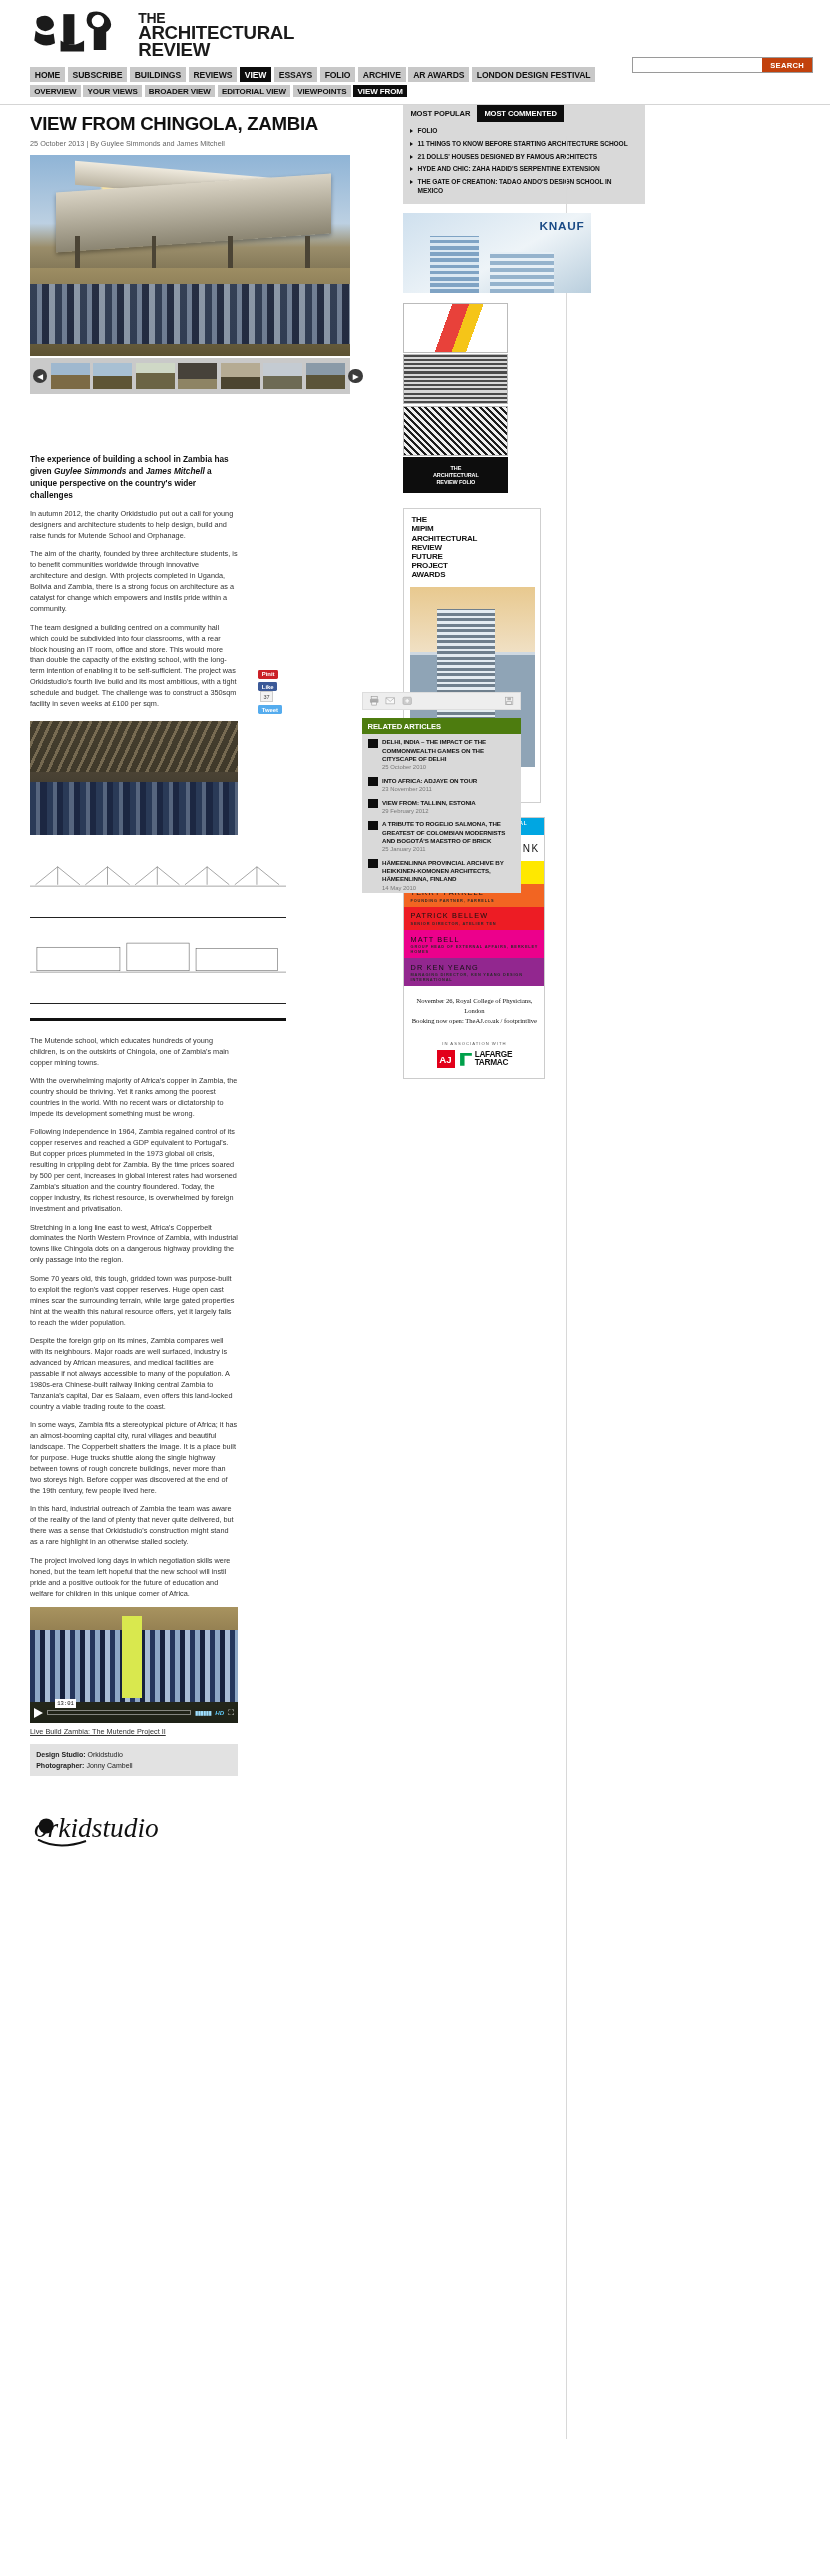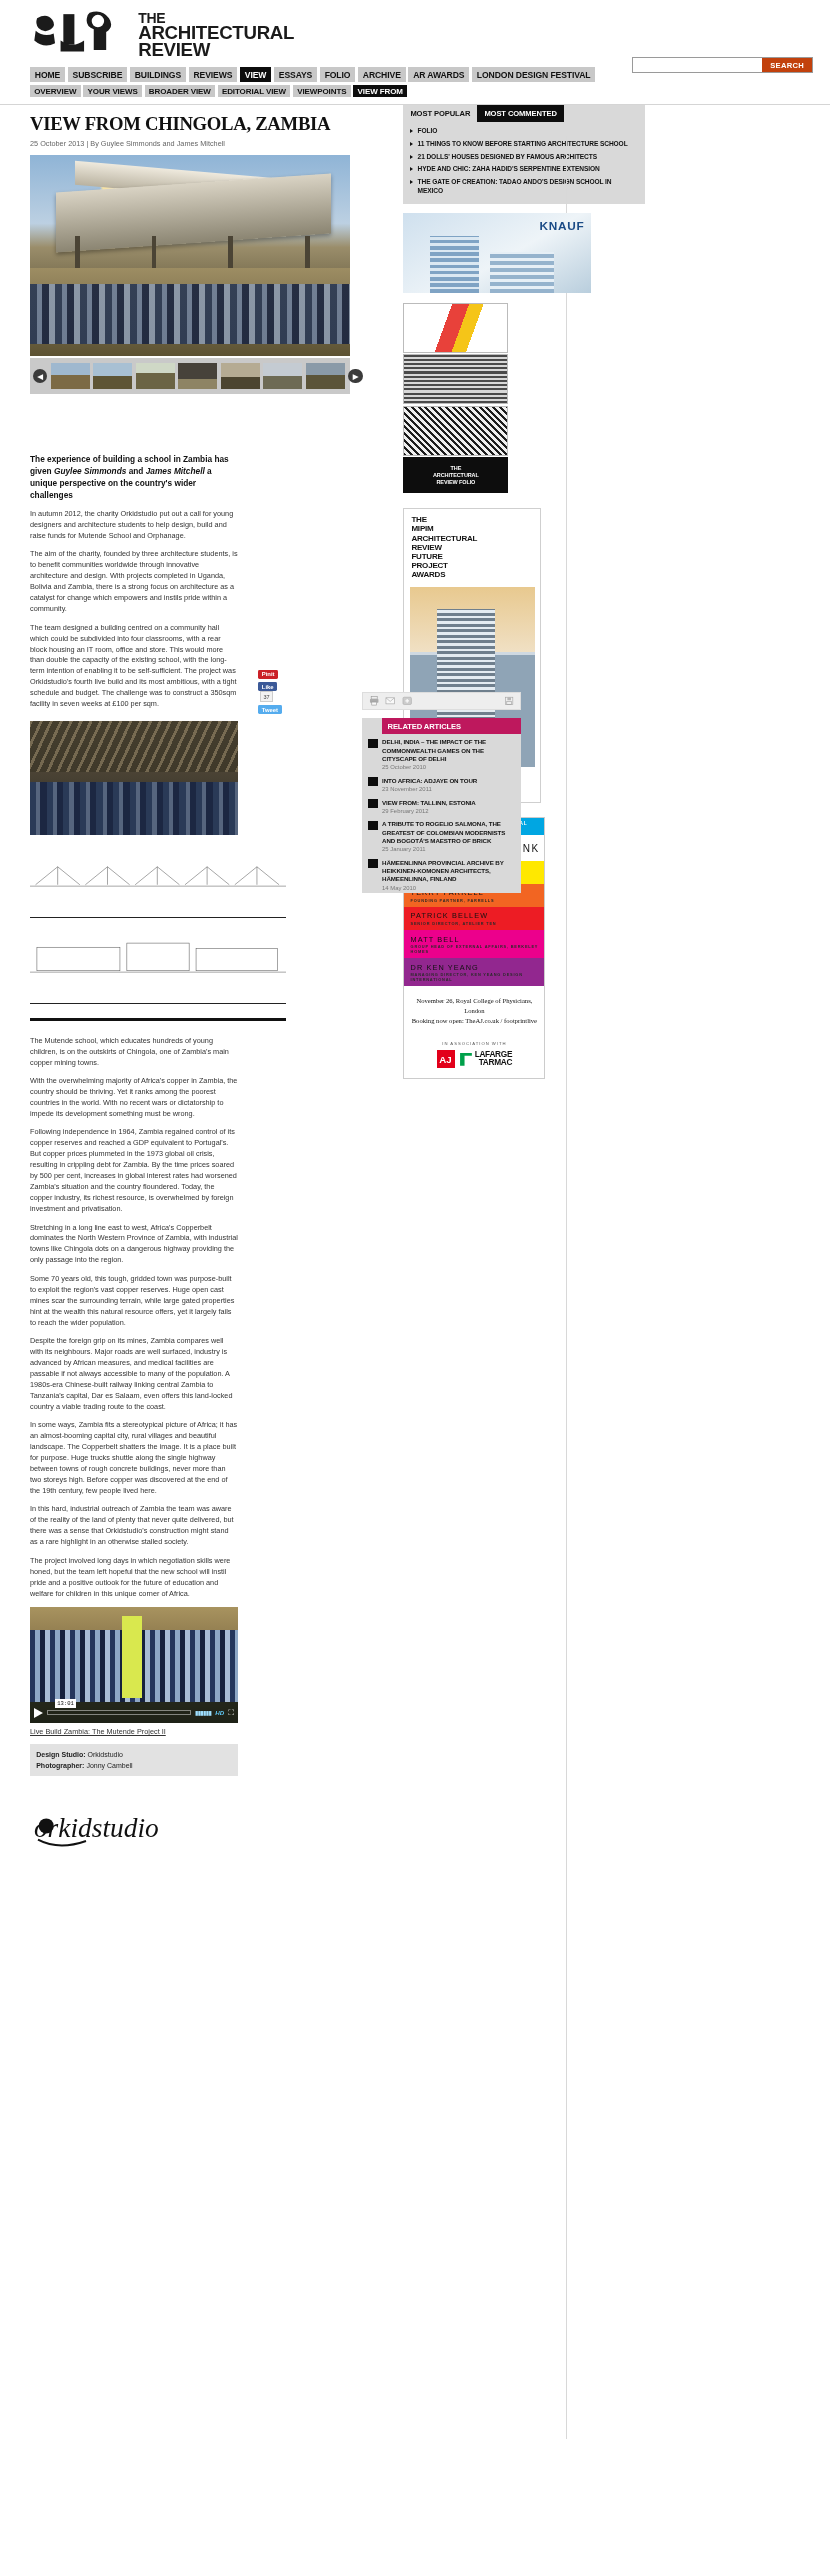--- a/index.html
+++ b/index.html
@@ -49,21 +49,21 @@
   .nav-rule { height: 0.7px; background: #d5d5d5; margin: 2.8px 0 0 0; }
 
   
   .layout { display: flex; padding: 0 16.6px 0 30px; gap: 0; }
   .col-main { width: 354px; flex: 0 0 354px; }
   .col-side { width: 429px; flex: 1; padding-left: 19.4px; }
 
   .article-title {
     font-size: 18.7px; font-weight: bold; letter-spacing: -0.3px;
     text-transform: uppercase; color: #111; margin: 8.3px 0 4.2px 0;
-    font-family: Liberation Serif, serif;
+    font-family: Liberation Sans, sans-serif;
   }
   .byline { font-size: 7.3px; color: #666; margin-bottom: 7px; }
 
   
   .hero {
     width: 320px; height: 201px; position: relative; overflow: hidden;
     background: linear-gradient(180deg,#8fb4d6 0%, #bcd0e2 34%, #9a8d6a 46%, #6d6346 68%, #4a4330 100%);
   }
   .hero .ground { position:absolute; left:0; right:0; bottom:0; height:44%;
     background: linear-gradient(180deg,#9d8d63,#5c5233); }
@@ -108,22 +108,22 @@
              display:inline-block; margin-left:1.4px; }
   .tw { background:#55acee; color:#fff; border-radius:1.4px; padding:1.4px 3.5px; display:inline-block;
         font-size:5.9px; font-weight:bold; }
 
   
   .tools-bar { width: 159px; background:#eee; border:0.7px solid #ddd; height: 18px;
                display:flex; align-items:center; padding: 0 5.5px; gap: 6.2px; }
   .tool-ico { width: 10.4px; height: 9.7px; opacity: .65; }
   .tool-spacer { flex: 1; }
   .related { width: 159px; background: #d9d9d9; margin-top: 8.3px; }
-  .related-head { background:#be185d; color:#fff; font-weight:bold; font-size:7.6px;
-                  text-transform:uppercase; padding: 3.5px 5.5px; letter-spacing:-0.1px;margin-left:20px; }
+  .related-head { background:#4d7c0f; color:#fff; font-weight:bold; font-size:7.6px;
+                  text-transform:uppercase; padding: 3.5px 5.5px; letter-spacing:-0.1px; }
   .rel-item { display:flex; gap:4.2px; padding: 4.2px 5.5px 2.1px 5.5px; }
   .rel-sq { width: 10.4px; height: 9px; background:#0d0d0d; flex:0 0 auto; margin-top:0.7px; }
   .rel-txt { flex: 1; }
   .rel-title { font-size: 6.2px; font-weight:bold; text-transform:uppercase; line-height:1.32;
                color:#111; letter-spacing:-0.1px; cursor:pointer; }
   .rel-date { font-size: 5.9px; color:#777; margin-top:1.4px; }
 
   
   .body-photo { width: 208px; height: 114px; margin: 2.8px 0 11px 0;
     background: linear-gradient(180deg,#6f6450 0%, #4d4536 40%, #2d2a22 100%);
@@ -206,21 +206,21 @@
   .aj-ad { width: 142px; margin-top: 14px; border:0.7px solid #cccccc; background:#fff; }
   .aj-top { background:#00a6e2; color:#fff; font-size:4.8px; letter-spacing:0.8px; font-weight:bold;
             padding: 3.5px 5.5px; text-align:center; }
   .aj-title { font-size: 10px; letter-spacing: 1.5px; text-align:center; padding: 7.6px 2.8px; color:#111; }
   .aj-band { padding: 4.2px 6.2px; }
   .aj-name { font-size: 7.3px; letter-spacing: 1.1px; color:#111; }
   .aj-role { font-size: 3.9px; letter-spacing: 0.8px; font-weight:bold; color:#2a2a2a; margin-top:0.7px; }
   .aj-info { padding: 9.7px 7px 7px 7px; text-align:center; font-family:"Liberation Serif", serif; }
   .aj-info div { font-size: 6.6px; color:#111; line-height:1.5; }
   .aj-assoc { text-align:center; font-size: 4.2px; letter-spacing:1px; color:#555; padding: 8.3px 0 4.2px 0; }
-  .aj-logos { display:flex; align-items:center; justify-content:center; gap:5.5px; padding: 0 0 9.7px 0; text-align: right; }
+  .aj-logos { display:flex; align-items:center; justify-content:center; gap:5.5px; padding: 0 0 9.7px 0; }
   .aj-sq { width:18px;height:18px;background:#e2001a;color:#fff;font-weight:bold;font-size:9.7px;
            display:flex;align-items:center;justify-content:center; }
   .lafarge { display:flex; align-items:center; gap:2.8px; }
   .laf-mark { width:11.8px;height:13px;background:#00a04a;
      clip-path: polygon(0 0,100% 0,100% 22%,38% 22%,38% 100%,0 100%); }
   .laf-txt { font-size:8.3px; font-weight:bold; color:#111; line-height:0.95; letter-spacing:-0.3px; }
 </style>
 </head>
 <body>
 

